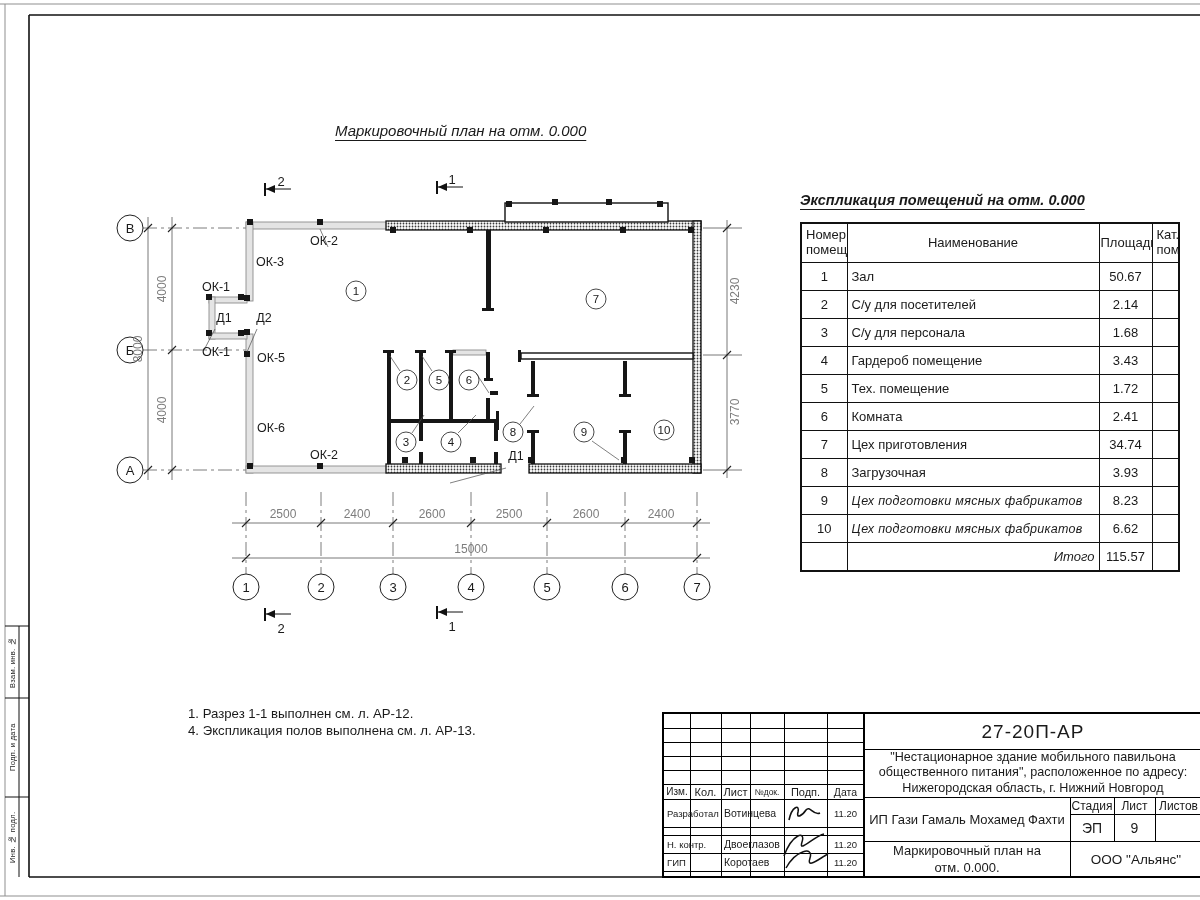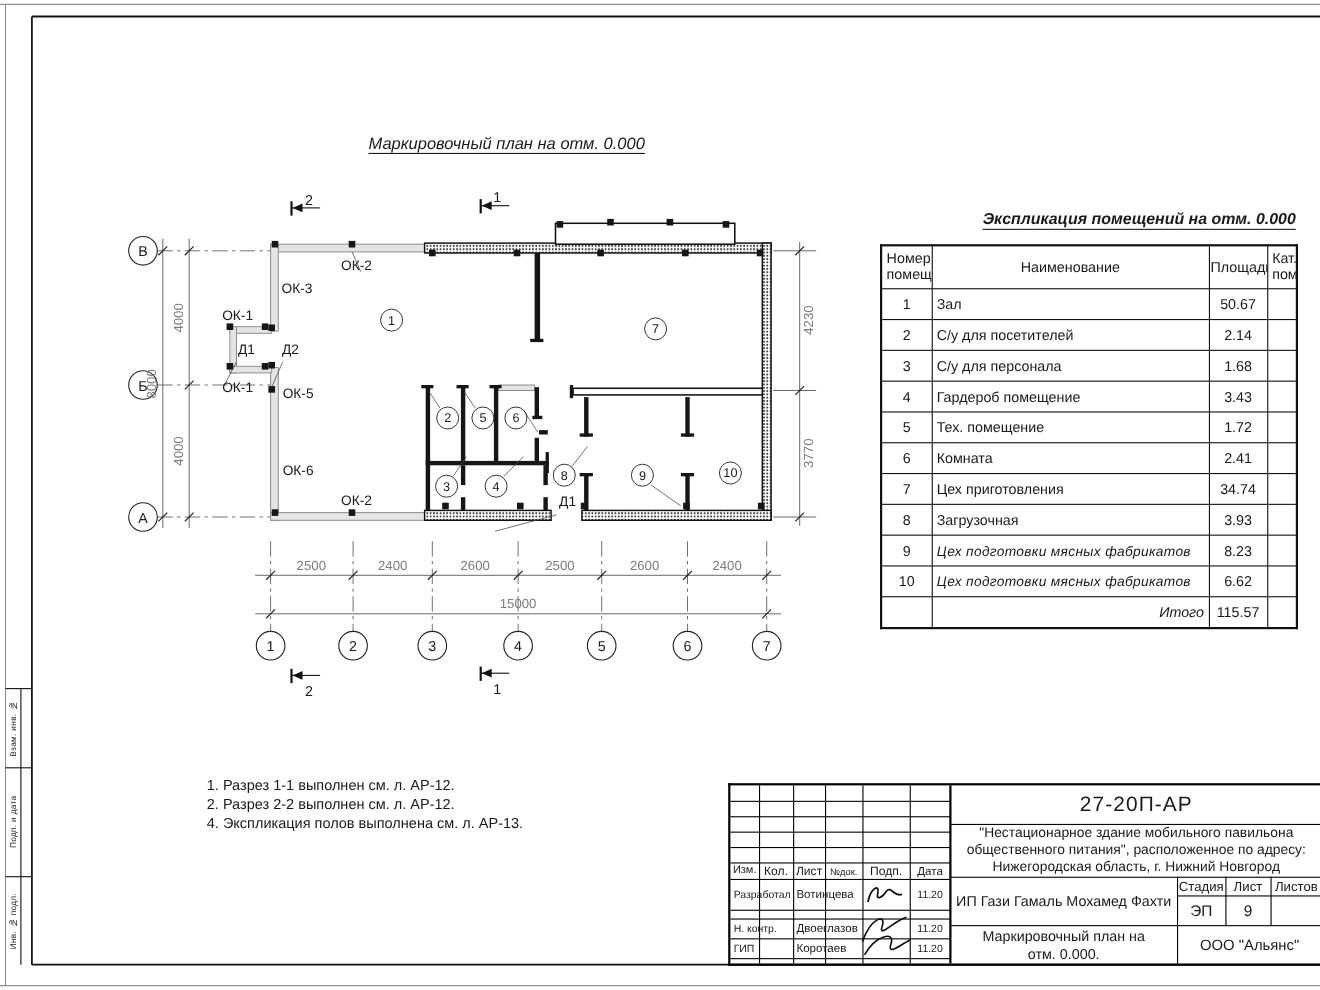--- a/index.html
+++ b/index.html
@@ -10,21 +10,21 @@
   }
   svg text{font-family:"Liberation Sans", sans-serif;}
   .abs{position:absolute;}
   .plan-title{
     left:335px;top:122px;width:300px;text-align:left;
     font-size:15px;font-style:italic;
     text-decoration:underline;text-underline-offset:4px;
   }
   .expl-wrap{left:800px;top:192px;width:378px;}
   .expl-title{
-    text-align:right;font-size:14.5px;font-style:italic;font-weight:bold;
+    text-align:left;font-size:14.5px;font-style:italic;font-weight:bold;
     text-decoration:underline;text-underline-offset:4px;margin-bottom:14px;
   }
   table.expl{border-collapse:collapse;width:378px;table-layout:fixed;border:2px solid #111;}
   table.expl td,table.expl th{
     border:1px solid #111;font-weight:normal;font-size:13px;
     padding:0 4px;vertical-align:middle;overflow:hidden;white-space:nowrap;
   }
   table.expl th{height:38px;text-align:center;line-height:1.15;white-space:normal;}
   table.expl td{height:27px;}
   td.c{text-align:center;}
@@ -404,21 +404,20 @@
       <td class="total-lbl">Итого</td>
       <td class="c">115.57</td>
       <td></td>
     </tr>
   </tbody>
     </table>
 </div>
 
 <div class="abs notes">
   <div class="note">1. Разрез 1-1 выполнен см. л. АР-12.</div>
-  <div class="note">2. Разрез 2-2 выполнен см. л. АР-12.</div>
   <div class="note">4. Экспликация полов выполнена см. л. АР-13.</div>
 </div>
 
 <div class="abs tb">
   <div class="vl" style="left:26px"></div>
   <div class="vl" style="left:57px"></div>
   <div class="vl" style="left:86px"></div>
   <div class="vl" style="left:120px"></div>
   <div class="vl" style="left:163px"></div>
   <div class="vl" style="left:199px;width:2px"></div>

